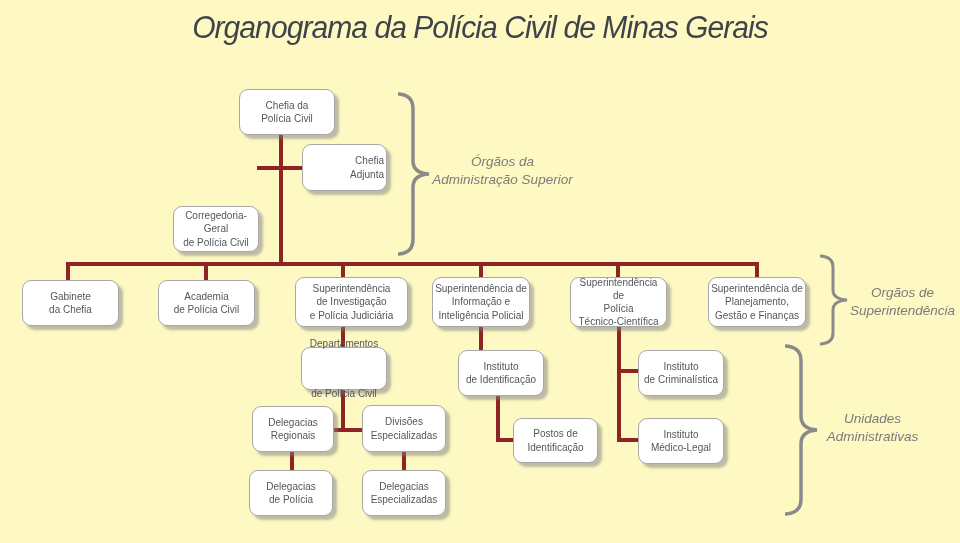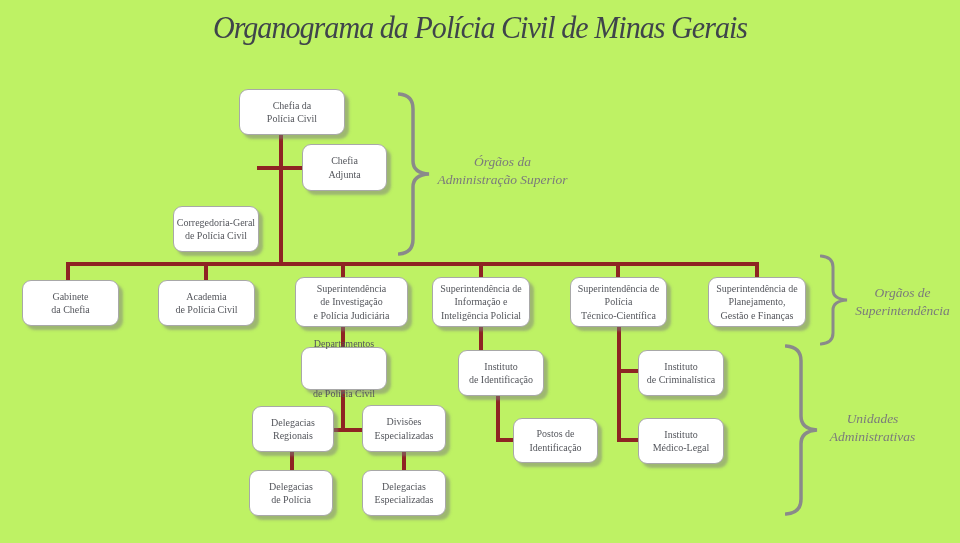--- a/index.html
+++ b/index.html
@@ -1,18 +1,18 @@
 <!DOCTYPE html>
 <html style="--connector-color: #8e2423; --border-color: #a8a8a8; --text-color: #54565c; --title-color: #3f444b; --brace-color: #8a8a8a; --label-color: #7b7b7b;"><head>
 <meta charset="utf-8">
 <style>
   html,body{margin:0;padding:0;background:#fff;}
   #canvas{
-    position:relative;width:960px;height:543px;background:#bef264;overflow:hidden;
-    font-family:Liberation Serif, serif;
+    position:relative;width:960px;height:543px;background:#fef9c3;overflow:hidden;
+    font-family:Liberation Sans, sans-serif;
   }
   .title{
     position:absolute;left:0;right:0;top:10px;text-align:center;
     font-size:31px;font-style:italic;letter-spacing:-1px;
     color:var(--title-color,#3f444b);
     transform:scaleX(0.97);
   }
   .node{
     position:absolute;background:#ffffff;
     border:1.6px solid var(--border-color,#a8a8a8);
@@ -52,25 +52,25 @@
   <div class="hl" style="left:330px;top:428px;width:36px;"></div>
   <div class="vl" style="left:290px;top:450px;height:22px;"></div>
   <div class="vl" style="left:402px;top:450px;height:22px;"></div>
   <div class="vl" style="left:479px;top:326px;height:26px;"></div>
   <div class="vl" style="left:496px;top:395px;height:47px;"></div>
   <div class="hl" style="left:496px;top:438px;width:19px;"></div>
   <div class="vl" style="left:617px;top:326px;height:116px;"></div>
   <div class="hl" style="left:617px;top:369px;width:23px;"></div>
   <div class="hl" style="left:617px;top:438px;width:23px;"></div>
 
-  <div class="node" style="left:239px;top:89px;width:106px;height:46px;">
+  <div class="node" style="left:239px;top:89px;width:96px;height:46px;">
     <span>Chefia da</span>
     <span>Polícia Civil</span>
   </div>
-  <div class="node" style="left:302px;top:144px;width:85px;height:47px;">
+  <div class="node" style="left:302px;top:144px;width:85px;height:47px;align-items:flex-end;">
     <span>Chefia</span>
     <span>Adjunta</span>
   </div>
   <div class="node" style="left:173px;top:206px;width:86px;height:46px;border-radius:9px;">
     <span>Corregedoria-Geral</span>
     <span>de Polícia Civil</span>
   </div>
   <div class="node" style="left:22px;top:280px;width:97px;height:46px;">
     <span>Gabinete</span>
     <span>da Chefia</span>

